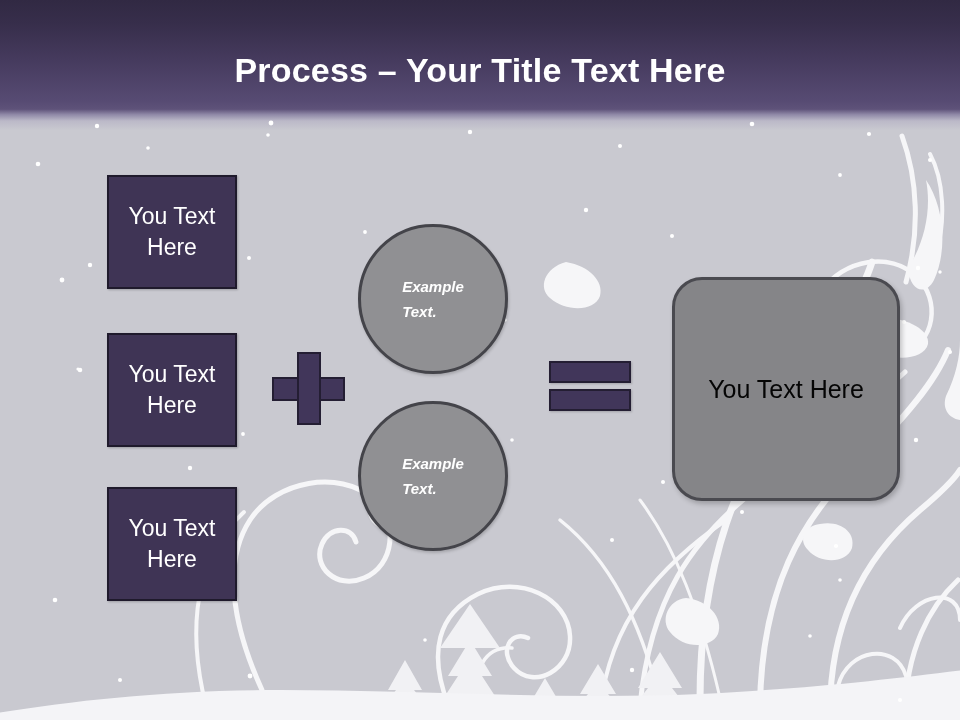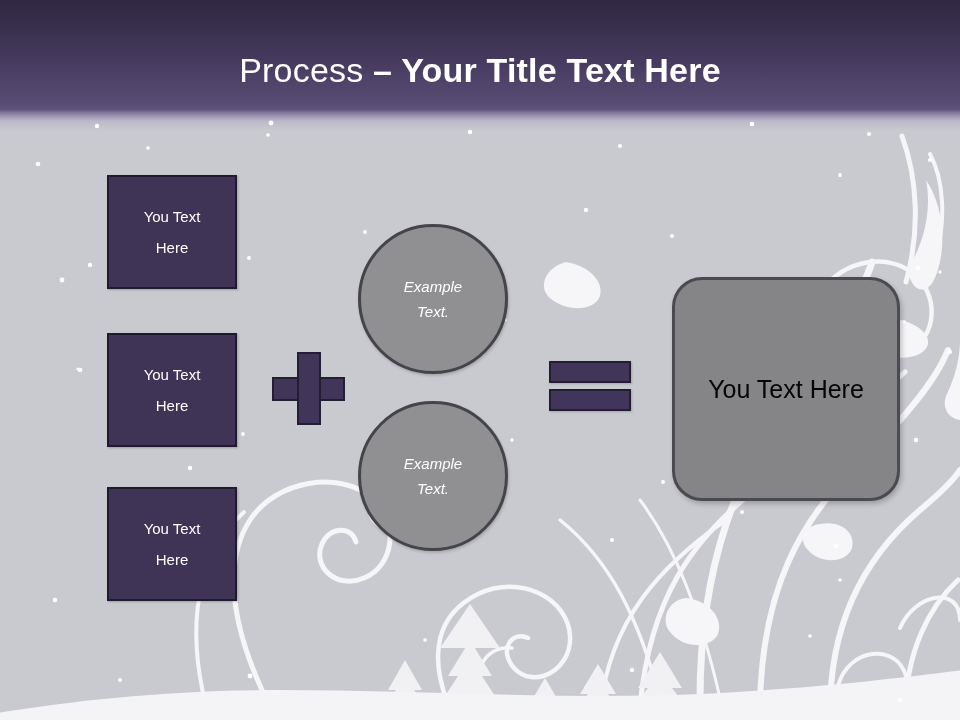--- a/index.html
+++ b/index.html
@@ -50,37 +50,37 @@
     left: 0;
     top: 50px;
     width: 960px;
     text-align: center;
     color: #ffffff;
     font-size: 34px;
     line-height: 40px;
     letter-spacing: 0.2px;
     white-space: nowrap;
   }
-  .title .t-bold { font-weight: normal; }
+  .title .t-bold { font-weight: bold; }
   .title .t-rest { font-weight: bold; }
 
   
   .pbox {
     position: absolute;
     width: 130px;
     height: 114px;
     background: #3f3455;
     border: 2px solid #1f1a2c;
     box-sizing: border-box;
     display: flex;
     align-items: center;
     justify-content: center;
     text-align: center;
     color: #ffffff;
-    font-size: 15px;
+    font-size: 23px;
     line-height: 31px;
     box-shadow: 1px 1px 2px rgba(0,0,0,0.22);
   }
   .pbox-1 { left: 107px; top: 175px; }
   .pbox-2 { left: 107px; top: 333px; }
   .pbox-3 { left: 107px; top: 487px; }
 
   
   .plus {
     position: absolute;
@@ -110,24 +110,24 @@
     position: absolute;
     width: 150px;
     height: 150px;
     border-radius: 50%;
     background: #909093;
     border: 3px solid #44444a;
     box-sizing: border-box;
     display: flex;
     align-items: center;
     justify-content: center;
-    text-align: center;
+    text-align: left;
     color: #ffffff;
     font-size: 15px;
-    font-weight: normal;
+    font-weight: bold;
     font-style: italic;
     line-height: 25px;
     box-shadow: 1px 2px 3px rgba(0,0,0,0.18);
   }
   .circ-1 { left: 358px; top: 224px; }
   .circ-2 { left: 358px; top: 401px; }
 
   
   .eq {
     position: absolute;

